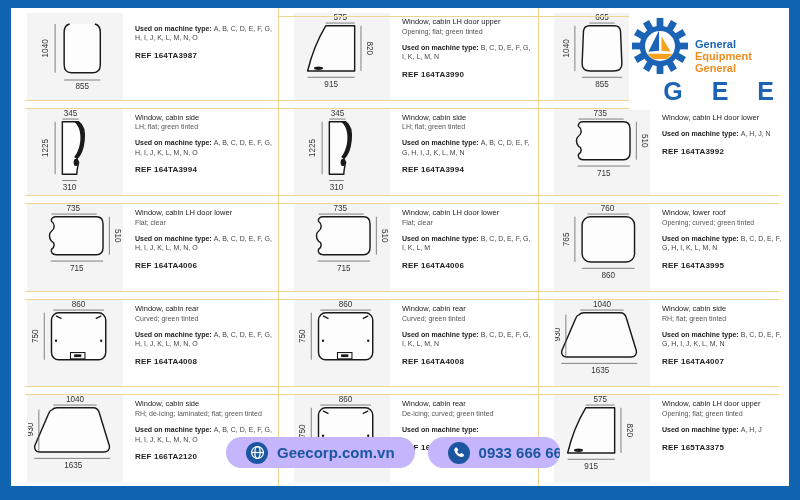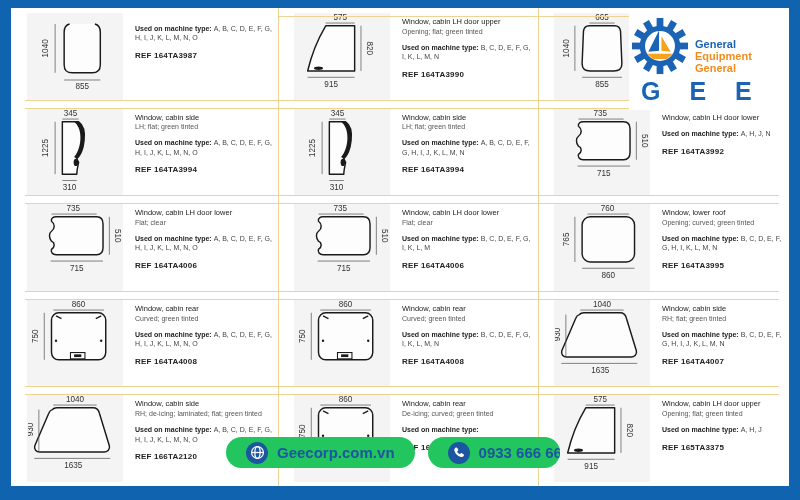--- a/index.html
+++ b/index.html
@@ -38,25 +38,25 @@
   
   .hline{position:absolute;height:1px;background:#f0d292;left:14px;right:10px;z-index:2;}
   .vline{position:absolute;width:1px;background:#f0d292;top:0;bottom:0;z-index:2;}
   
   .logo{position:absolute;top:5px;right:2px;width:154px;background:#fff;z-index:5;padding:4px 2px;}
   .logo-top{display:flex;align-items:flex-end;gap:6px;}
   .logo-words{display:flex;flex-direction:column;font-weight:bold;font-size:11px;line-height:1.08;}
   .logo-words .w1{color:#1b63b5;}
   .logo-words .w2{color:#f28c1e;}
   .logo-words .w3{color:#f28c1e;}
-  .logo-gee{color:#1b63b5;font-weight:bold;font-size:25px;letter-spacing:11px;margin:2px 0 0 10px;}
+  .logo-gee{color:#1b63b5;font-weight:bold;font-size:25px;letter-spacing:11px;margin:2px 0 0 10px;text-align:right;}
   
   .pills{position:absolute;left:215px;top:429px;display:flex;gap:13px;z-index:6;}
   .pill{
-    height:31px;background:#22c55e;border-radius:999px;
+    height:31px;background:#c4b5fd;border-radius:999px;
     display:flex;align-items:center;gap:9px;padding:0 20px;
     color:#1c56a0;font-weight:bold;font-size:15px;white-space:nowrap;
     box-sizing:border-box;
   }
   .pill-phone{width:132px;overflow:hidden;padding-right:0;}
   .picon{
     flex:0 0 22px;width:22px;height:22px;border-radius:50%;background:#1c56a0;
     display:flex;align-items:center;justify-content:center;
   }
 </style>

